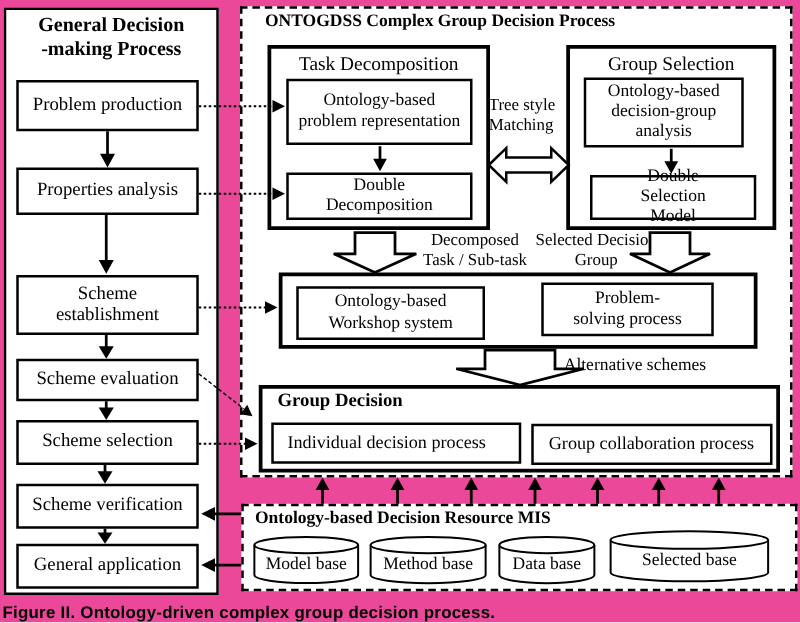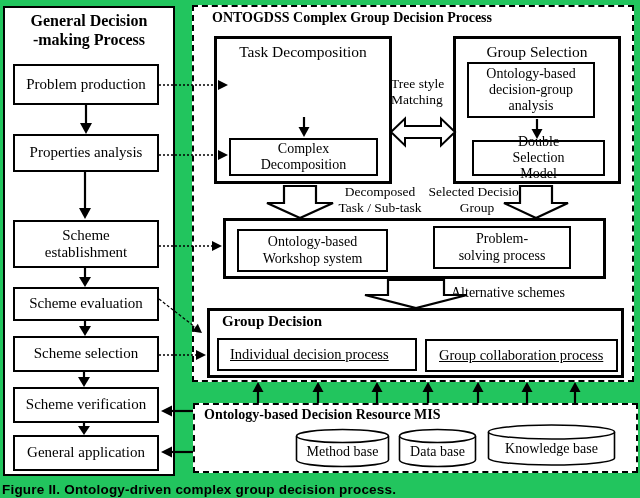--- a/index.html
+++ b/index.html
@@ -1,36 +1,36 @@
 <!DOCTYPE html>
 <html><head>
 <meta charset="utf-8">
 <style>
   html,body{margin:0;padding:0;background:#fff;}
   .stage{
-    position:relative;width:640px;height:498px;background:#22c55e;overflow:hidden;
+    position:relative;width:640px;height:498px;background:#ec4899;overflow:hidden;
     font-family:"Liberation Serif","DejaVu Serif",serif;color:#000;
   }
   .abs{position:absolute;box-sizing:border-box;}
   .panel{border:2px solid #000;background:#fff;}
   .dashedpanel{border:2px dashed #000;background:#fff;}
   .box{border:2px solid #000;background:#fff;display:flex;align-items:center;justify-content:center;
        text-align:center;font-size:15px;line-height:1.15;}
   .thick{border-width:3px;}
   .inner{border-width:2px;font-size:14px;}
   .ttl{font-weight:bold;}
   .lbl{font-size:13.5px;line-height:1.18;text-align:center;}
   .hdr{font-weight:bold;font-size:13.5px;white-space:nowrap;}
   svg.connectors{position:absolute;left:0;top:0;z-index:10;pointer-events:none;}
   .cyl{position:absolute;}
   .cyl .cyl-label{position:absolute;left:0;right:0;top:0;bottom:0;display:flex;align-items:center;
        justify-content:center;padding-top:7px;font-size:14px;}
   .caption{font-family:"Liberation Sans","DejaVu Sans",sans-serif;font-weight:bold;font-size:13.5px;
        white-space:nowrap;letter-spacing:0.2px;}
-  .leftalign{justify-content:flex-start;text-align:left;text-decoration:underline;}
+  .leftalign{justify-content:flex-start;text-align:left;}
 </style>
 </head>
 <body>
 
 <div class="stage">
 
   <div class="abs panel" style="left:3px;top:6px;width:172px;height:470px;"></div>
 
   <div class="abs ttl" style="left:10px;top:11px;width:158px;text-align:center;font-size:16px;line-height:19px;">
     <div>General Decision</div>
@@ -58,22 +58,25 @@
   <div class="abs box" style="left:13px;top:435px;width:146px;height:36px;">
     <span>General application</span>
   </div>
 
   <div class="abs dashedpanel" style="left:192px;top:5px;width:442px;height:377px;"></div>
   <div class="abs hdr" style="left:212px;top:10px;font-size:14px;">ONTOGDSS Complex Group Decision Process</div>
 
   <div class="abs box thick" style="left:214px;top:36px;width:178px;height:148px;align-items:flex-start;">
     <span class="ttl" style="font-weight:normal;font-size:15.5px;margin-top:4px;">Task Decomposition</span>
   </div>
+  <div class="abs box inner" style="left:229px;top:63px;width:149px;height:53px;padding:0 6px;">
+    <span>Ontology-based problem representation</span>
+  </div>
   <div class="abs box inner" style="left:229px;top:138px;width:149px;height:38px;padding:0 28px;">
-    <span>Complex Decomposition</span>
+    <span>Double Decomposition</span>
   </div>
 
   <div class="abs box thick" style="left:453px;top:36px;width:168px;height:148px;align-items:flex-start;">
     <span style="font-size:15.5px;margin-top:4px;">Group Selection</span>
   </div>
   <div class="abs box inner" style="left:467px;top:62px;width:128px;height:56px;padding:0 4px;">
     <span>Ontology-based decision-group analysis</span>
   </div>
   <div class="abs box inner" style="left:472px;top:140px;width:133px;height:36px;padding:0 20px;">
     <span>Double Selection Model</span>
@@ -98,40 +101,47 @@
   <div class="abs box inner leftalign" style="left:217px;top:338px;width:200px;height:33px;padding-left:11px;font-size:14.5px;">
     <span>Individual decision process</span>
   </div>
   <div class="abs box inner leftalign" style="left:425px;top:339px;width:193px;height:33px;padding-left:12px;font-size:14.5px;">
     <span>Group collaboration process</span>
   </div>
 
   <div class="abs dashedpanel" style="left:193px;top:403px;width:445px;height:70px;"></div>
   <div class="abs hdr" style="left:204px;top:407px;font-size:14px;">Ontology-based Decision Resource MIS</div>
 
+  <div class="cyl" style="left:202px;top:428px;width:86px;height:40px;">
+    <svg width="86" height="40">
+      <path d="M1.5,8 L1.5,32 A41.5,6.5 0 0 0 84.5,32 L84.5,8" fill="#fff" stroke="#000" stroke-width="1.6"></path>
+      <ellipse cx="43" cy="8" rx="41.5" ry="6.5" fill="#fff" stroke="#000" stroke-width="1.6"></ellipse>
+    </svg>
+    <div class="cyl-label">Model base</div>
+  </div>
   <div class="cyl" style="left:295px;top:428px;width:95px;height:40px;">
     <svg width="95" height="40">
       <path d="M1.5,8 L1.5,32 A46,6.5 0 0 0 93.5,32 L93.5,8" fill="#fff" stroke="#000" stroke-width="1.6"></path>
       <ellipse cx="47.5" cy="8" rx="46" ry="6.5" fill="#fff" stroke="#000" stroke-width="1.6"></ellipse>
     </svg>
     <div class="cyl-label">Method base</div>
   </div>
   <div class="cyl" style="left:398px;top:428px;width:79px;height:40px;">
     <svg width="79" height="40">
       <path d="M1.5,8 L1.5,32 A38,6.5 0 0 0 77.5,32 L77.5,8" fill="#fff" stroke="#000" stroke-width="1.6"></path>
       <ellipse cx="39.5" cy="8" rx="38" ry="6.5" fill="#fff" stroke="#000" stroke-width="1.6"></ellipse>
     </svg>
     <div class="cyl-label">Data base</div>
   </div>
   <div class="cyl" style="left:487px;top:423px;width:129px;height:44px;">
     <svg width="129" height="44">
       <path d="M1.5,9 L1.5,35 A63,7 0 0 0 127.5,35 L127.5,9" fill="#fff" stroke="#000" stroke-width="1.6"></path>
       <ellipse cx="64.5" cy="9" rx="63" ry="7" fill="#fff" stroke="#000" stroke-width="1.6"></ellipse>
     </svg>
-    <div class="cyl-label">Knowledge base</div>
+    <div class="cyl-label">Selected base</div>
   </div>
 
   <div class="abs caption" style="left:2px;top:482px;">Figure II. Ontology-driven complex group decision process.</div>
 
   <svg class="connectors" width="640" height="498" viewBox="0 0 640 498">
 
     <g stroke="#000" stroke-width="2.2">
       <line x1="86" y1="105" x2="86" y2="124"></line>
       <line x1="85" y1="172" x2="85" y2="209"></line>
       <line x1="85" y1="268" x2="85" y2="279"></line>

